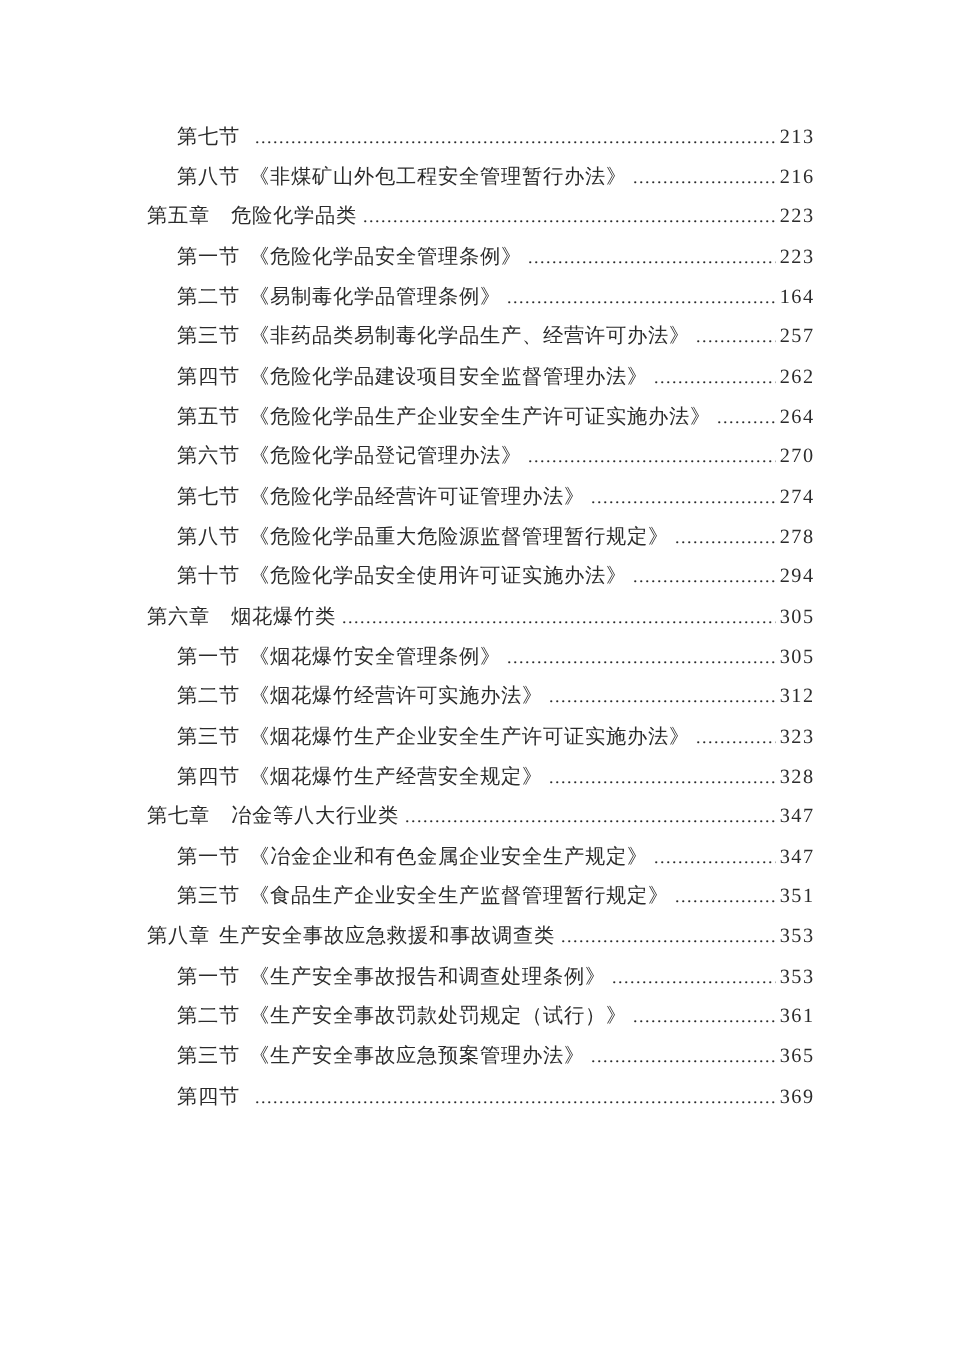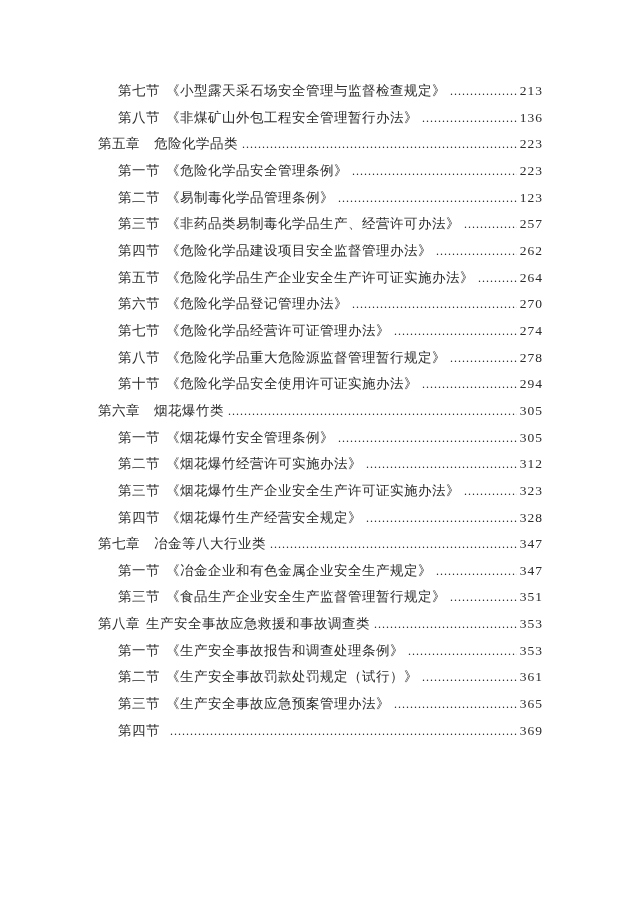--- a/index.html
+++ b/index.html
@@ -57,47 +57,46 @@
     margin-right: -1px;
   }
 </style>
 </head>
 <body>
 
 <div class="page">
   <div class="toc">
       <div class="toc-row section">
         <span class="toc-label">第七节</span>
-        <span class="toc-title">《小型露天采石场安全管理与监督检查规定》</span>
         <span class="toc-leader"></span>
         <span class="toc-page">213</span>
       </div>
       <div class="toc-row section">
         <span class="toc-label">第八节</span>
         <span class="toc-title">《非煤矿山外包工程安全管理暂行办法》</span>
         <span class="toc-leader"></span>
-        <span class="toc-page">136</span>
+        <span class="toc-page">216</span>
       </div>
       <div class="toc-row chapter">
         <span class="toc-label">第五章</span>
         <span class="toc-title">危险化学品类</span>
         <span class="toc-leader"></span>
         <span class="toc-page">223</span>
       </div>
       <div class="toc-row section">
         <span class="toc-label">第一节</span>
         <span class="toc-title">《危险化学品安全管理条例》</span>
         <span class="toc-leader"></span>
         <span class="toc-page">223</span>
       </div>
       <div class="toc-row section">
         <span class="toc-label">第二节</span>
         <span class="toc-title">《易制毒化学品管理条例》</span>
         <span class="toc-leader"></span>
-        <span class="toc-page">123</span>
+        <span class="toc-page">164</span>
       </div>
       <div class="toc-row section">
         <span class="toc-label">第三节</span>
         <span class="toc-title">《非药品类易制毒化学品生产、经营许可办法》</span>
         <span class="toc-leader"></span>
         <span class="toc-page">257</span>
       </div>
       <div class="toc-row section">
         <span class="toc-label">第四节</span>
         <span class="toc-title">《危险化学品建设项目安全监督管理办法》</span>

